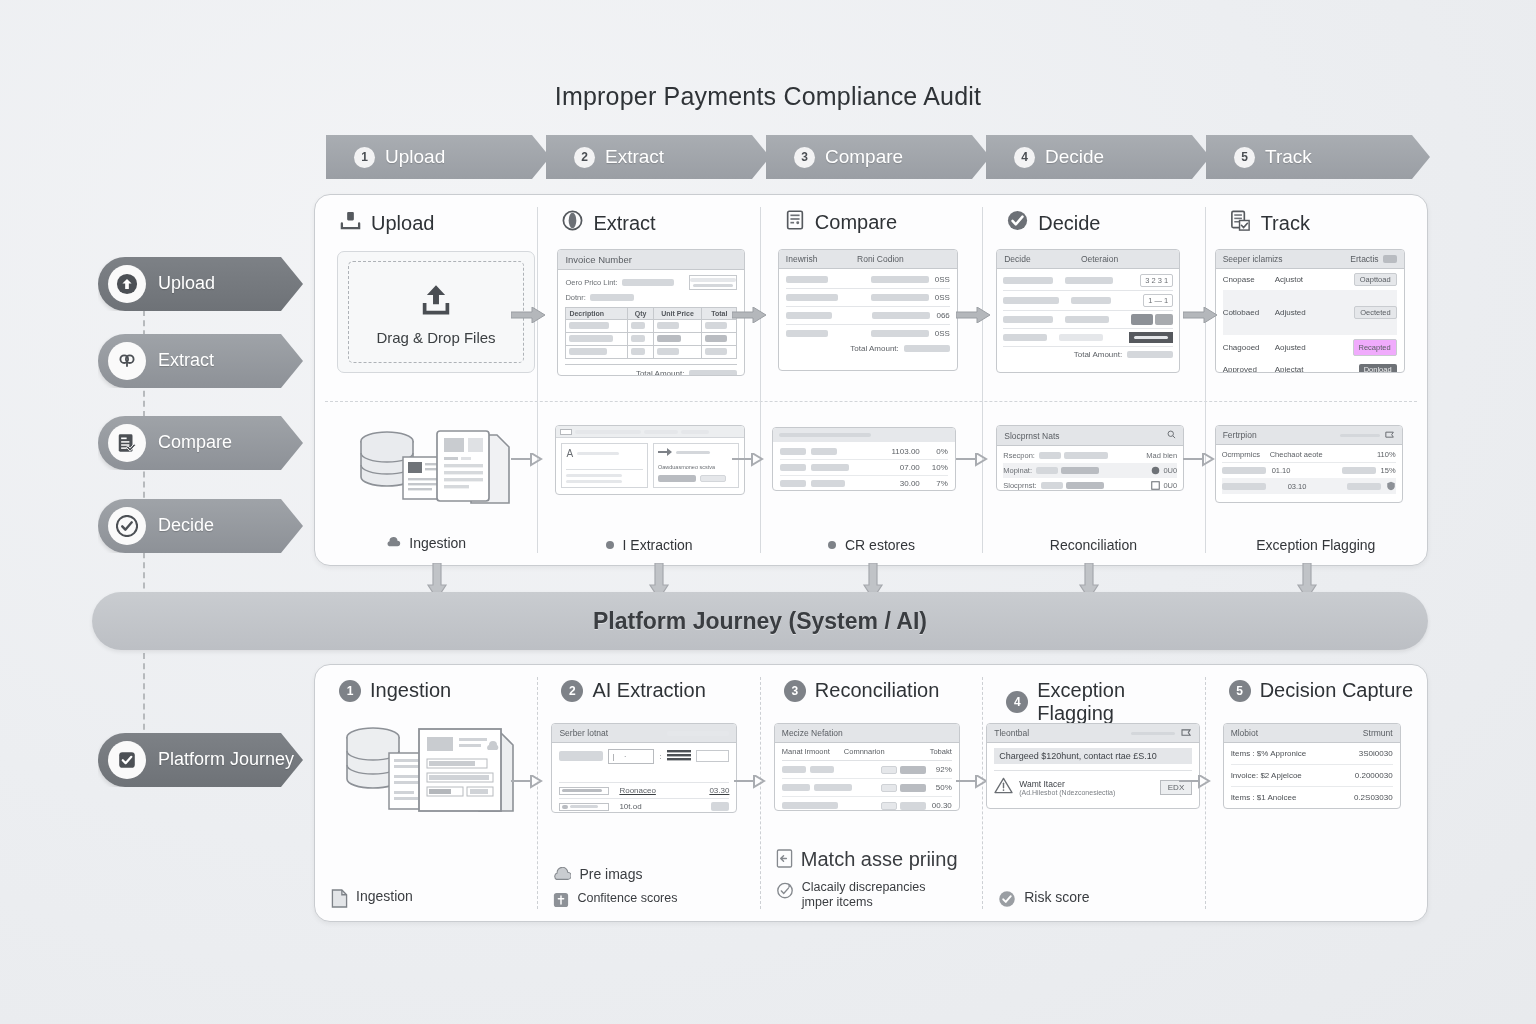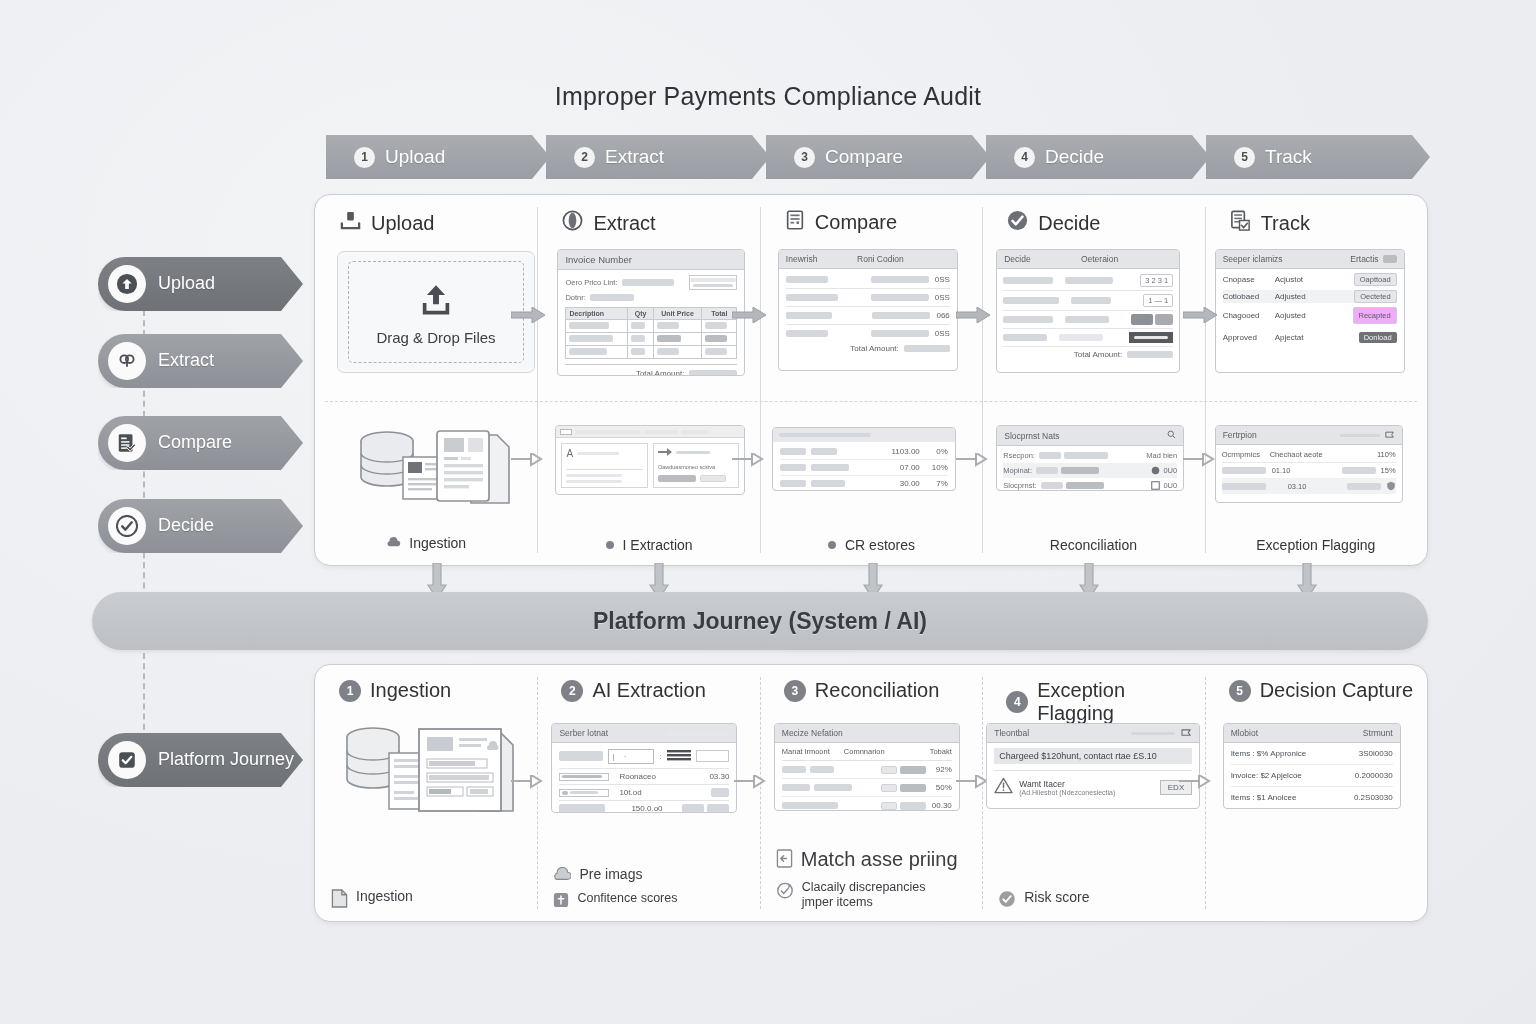--- a/index.html
+++ b/index.html
@@ -655,21 +655,21 @@
               <span class="bar dk" style="width:14px;height:8px;"></span>
             </span>
           </div>
           <div style="padding:0 7px;">
             <div style="display:flex;align-items:center;padding:4px 0;font-size:8px;color:#4c5055;">
                 <span style="width:52px;">Cnopase</span>
                 <span style="width:52px;">Acjustot</span>
                 <span style="flex:1"></span>
                 <span style="background:#e5e7ea;border:1px solid #c9ccd0;border-radius:2px;padding:1px 5px;font-size:7.5px;color:#5a5e63;">Oapttoad</span>
               </div>
-            <div style="display:flex;align-items:center;padding:0 0;font-size:8px;color:#4c5055;background:#f1f2f4;">
+            <div style="display:flex;align-items:center;padding:16px 0;font-size:8px;color:#4c5055;background:#f1f2f4;">
                 <span style="width:52px;">Cotlobaed</span>
                 <span style="width:52px;">Adjusted</span>
                 <span style="flex:1"></span>
                 <span style="background:#e5e7ea;border:1px solid #c9ccd0;border-radius:2px;padding:1px 5px;font-size:7.5px;color:#5a5e63;">Oecteted</span>
               </div>
             <div style="display:flex;align-items:center;padding:4px 0;font-size:8px;color:#4c5055;">
                 <span style="width:52px;">Chagooed</span>
                 <span style="width:52px;">Aojusted</span>
                 <span style="flex:1"></span>
                 <span style="background:#f0abfc;border:1px solid #c9ccd0;border-radius:2px;padding:3px 5px;font-size:7.5px;color:#5a5e63;">Recapted</span>
@@ -836,21 +836,21 @@
               <span class="bar" style="width:44px;height:10px;"></span>
               <span style="width:46px;height:15px;border:1px solid #b8bbbf;display:flex;align-items:center;padding:0 3px;font-size:7px;color:#7a7e83;">|&nbsp;&nbsp;&nbsp;&nbsp;&nbsp;·</span>
               <span style="font-size:8px;color:#7a7e83;">:</span>
               <span><svg width="24" height="12" viewBox="0 0 24 12">
                     <rect y="1" width="24" height="2.4" fill="#4c5055"></rect>
                     <rect y="5" width="24" height="2.4" fill="#4c5055"></rect>
                     <rect y="9" width="24" height="2.4" fill="#4c5055"></rect>
                   </svg></span>
               <span style="flex:1;height:12px;border:1px solid #c6c9cd;"></span>
             </div>
-            <div style="display:flex;align-items:center;border-top:1px solid #e3e5e8;padding:3px 0;margin-top:3px;">
+            <div style="display:flex;align-items:center;border-top:1px solid #e3e5e8;padding:3px 0;margin-top:17px;text-decoration:underline;">
                 <span style="width:50px;height:8px;border:1px solid #c0c3c7;display:flex;align-items:center;padding-left:2px;">
                   <span class="bar dk" style="width:40px;height:3px;"></span>
                 </span>
                 <span class="tiny2" style="margin-left:10px;">Roonaceo</span>
                 <span style="flex:1"></span>
                 <span class="tiny2">03.30</span>
               </div>
             <div style="display:flex;align-items:center;border-top:1px solid #e3e5e8;padding:3px 0;">
                 <span style="width:50px;height:8px;border:1px solid #c0c3c7;display:flex;align-items:center;padding-left:2px;">
                   <span class="bar dk" style="width:6px;height:4px;"></span>

